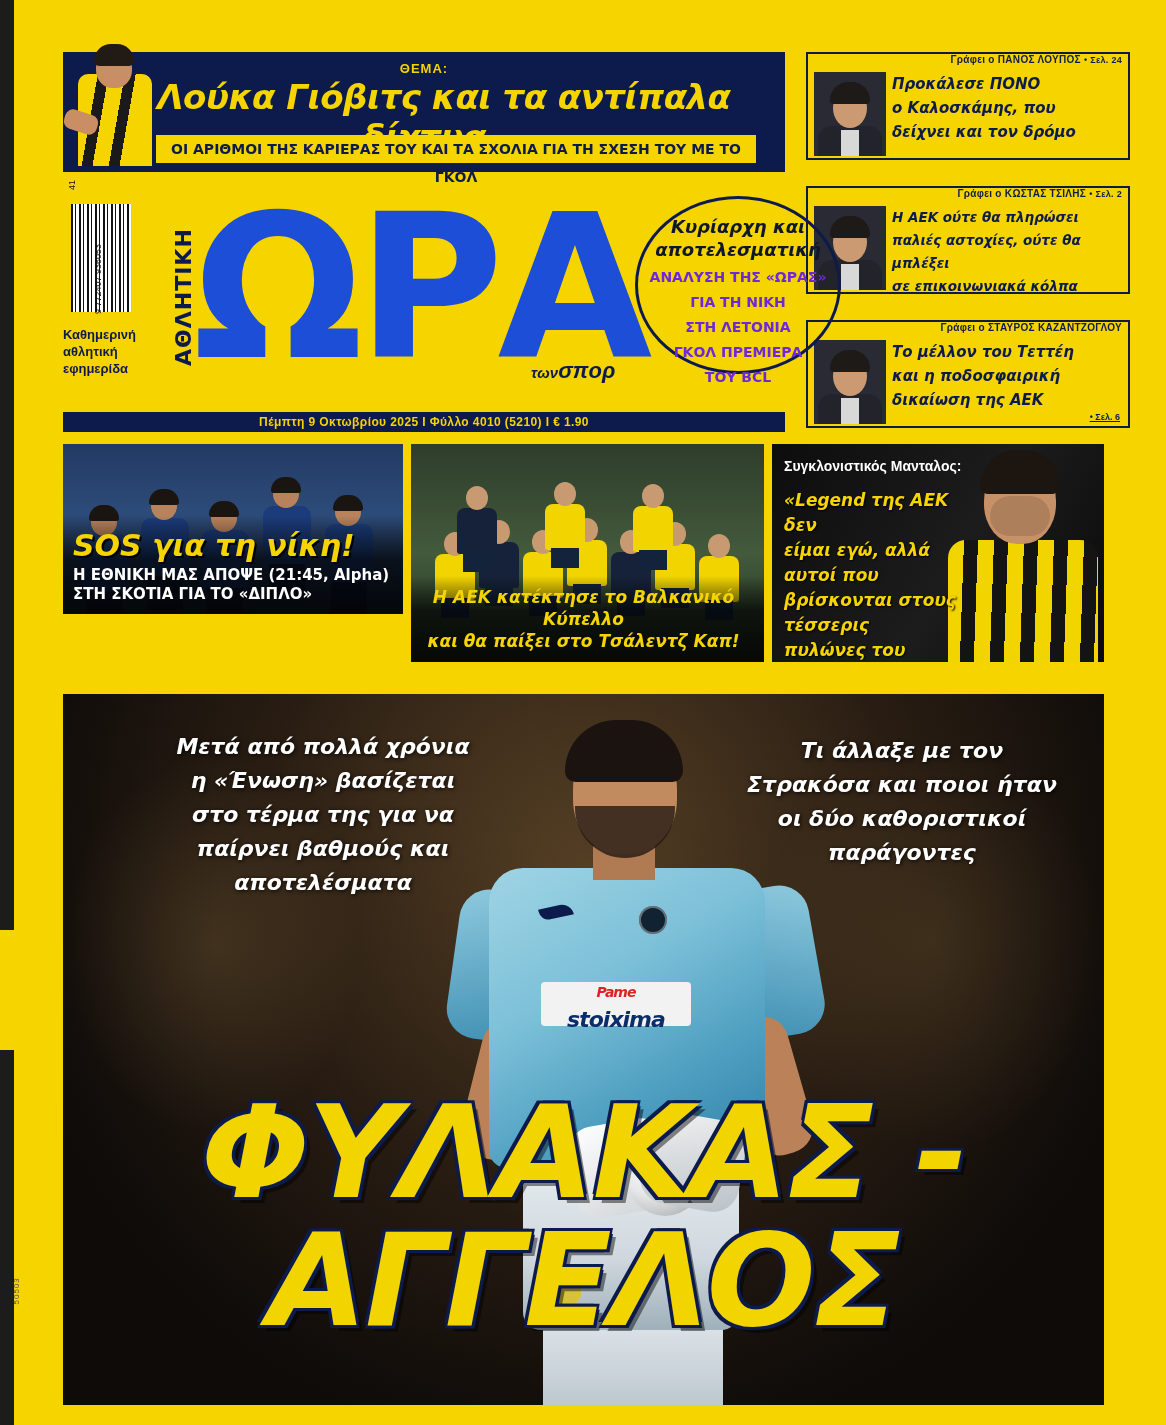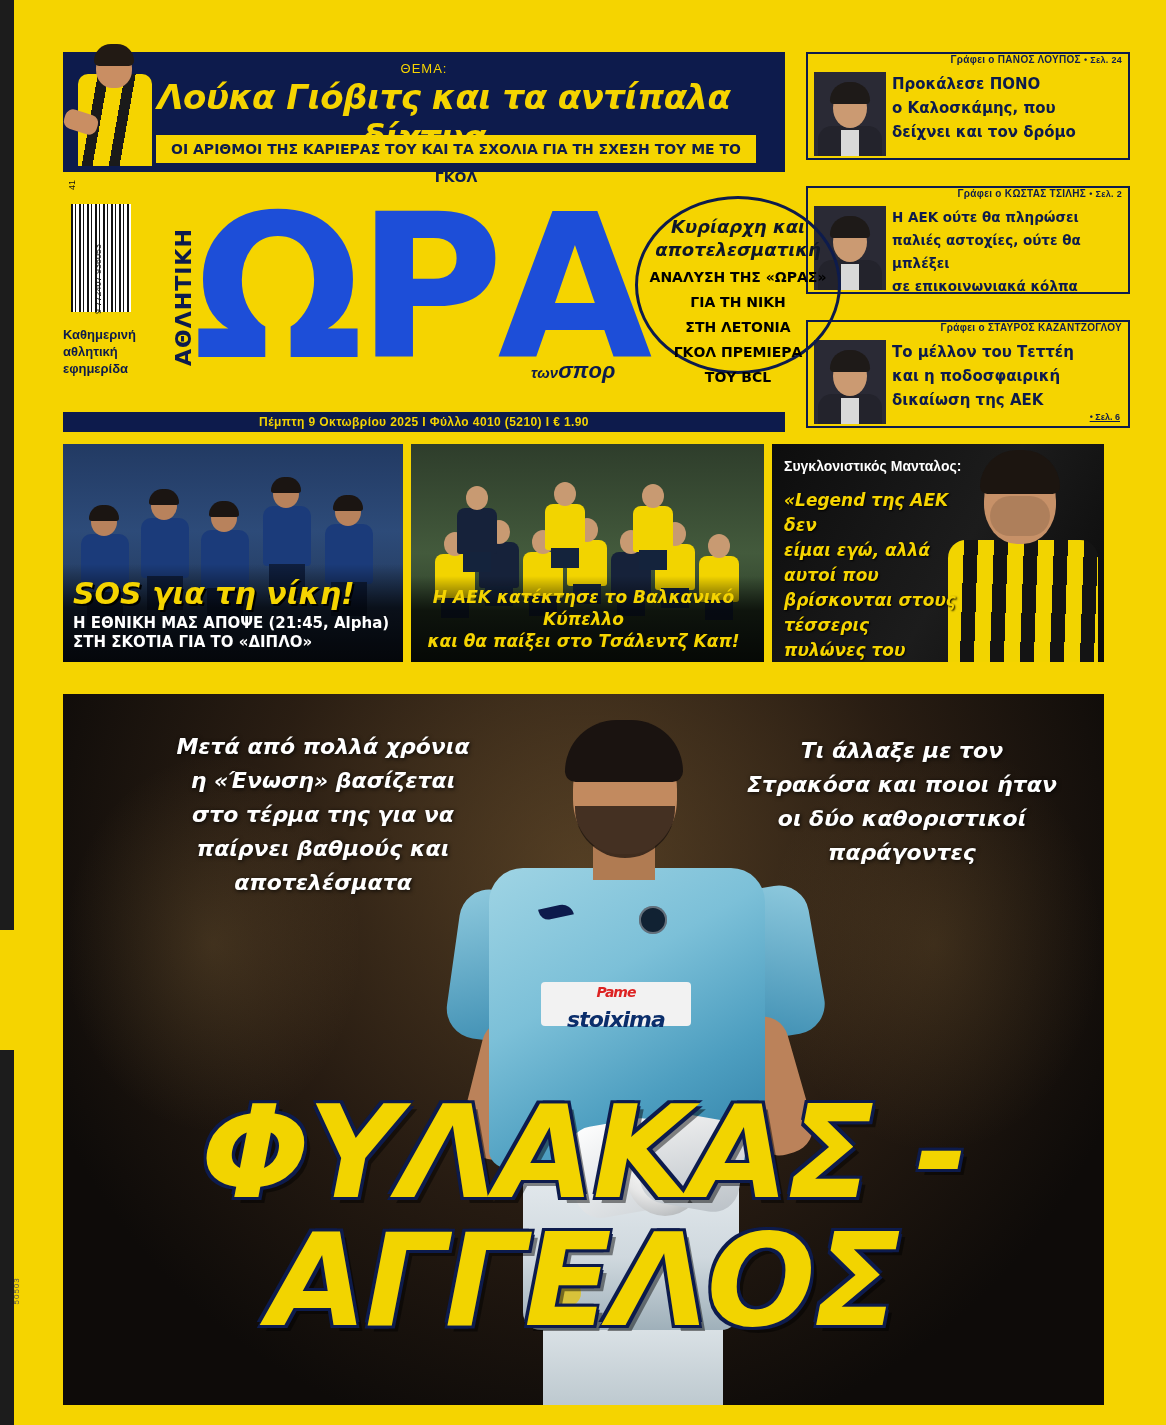--- a/index.html
+++ b/index.html
@@ -32,21 +32,21 @@
 
   
   .top-banner{
     position:absolute;left:63px;top:52px;width:722px;height:120px;
     background:#0d1b4c;
     border:3px solid #0d1b4c;
     box-sizing:border-box;
   }
   .tb-label{
     position:absolute;left:0;top:0;width:100%;text-align:center;
-    color:#f5d400;font-size:13px;font-weight:normal;letter-spacing:1px;
+    color:#f5d400;font-size:13px;font-weight:bold;letter-spacing:1px;
     padding-top:6px;
   }
   .tb-head{
     position:absolute;left:0;top:22px;width:100%;text-align:center;
     color:#f5d400;font-size:34px;font-weight:bold;font-style:italic;
     font-family:"DejaVu Sans", sans-serif;
     letter-spacing:-0.5px;
   }
   .tb-sub{
     position:absolute;left:90px;top:80px;width:600px;height:28px;
@@ -96,21 +96,21 @@
   .col-photo{
     position:absolute;left:6px;top:18px;width:72px;height:84px;
     overflow:hidden;background:#2a2a35;
   }
   .cp-head{position:absolute;left:50%;top:16px;width:34px;height:40px;margin-left:-17px;background:#cb9a72;border-radius:50%;}
   .cp-hair{position:absolute;left:50%;top:10px;width:40px;height:22px;margin-left:-20px;background:#1e1a18;border-radius:20px 20px 4px 4px;}
   .cp-body{position:absolute;left:50%;top:54px;width:64px;height:40px;margin-left:-32px;background:#23232c;border-radius:14px 14px 0 0;}
   .cp-shirt{position:absolute;left:50%;top:58px;width:18px;height:36px;margin-left:-9px;background:#d8d8d8;}
   .col-text{
     position:absolute;left:84px;top:18px;width:206px;
-    color:#0d1b4c;font-size:15px;font-weight:bold;
+    color:#0d1b4c;font-size:15px;font-weight:bold;font-style:italic;
     line-height:24px;
     font-family:"DejaVu Sans", sans-serif;
   }
   .col-text span{display:block;}
 
   
   .masthead{
     position:absolute;left:63px;top:186px;width:722px;height:226px;
   }
   .barcode{
@@ -152,33 +152,33 @@
     position:absolute;left:572px;top:10px;width:206px;height:178px;
     border:3px solid #0d1b4c;border-radius:50%;
     text-align:center;box-sizing:border-box;
     padding-top:16px;
   }
   .circle .c1{
     color:#0f172a;font-size:18px;font-weight:bold;font-style:italic;line-height:23px;
     font-family:"DejaVu Sans", sans-serif;
   }
   .circle .c2{
-    margin-top:7px;color:#000000;font-size:14px;font-weight:bold;line-height:18px;
+    margin-top:7px;color:#6d28d9;font-size:14px;font-weight:bold;line-height:18px;
     font-family:"DejaVu Sans", sans-serif;
   }
   .dateline{
     position:absolute;left:63px;top:412px;width:722px;height:20px;
     background:#0d1b4c;color:#f5d400;
     font-size:12px;font-weight:bold;text-align:center;line-height:20px;
     letter-spacing:.4px;
   }
 
   
   .mid{position:absolute;top:444px;}
-  .mid1{left:63px;width:340px;height:218px;background:#4c1d95;overflow:hidden;}
+  .mid1{left:63px;width:340px;height:170px;background:#4c1d95;overflow:hidden;}
   .mid2{left:411px;width:353px;height:218px;background:#152015;overflow:hidden;}
   .mid3{left:772px;width:332px;height:218px;background:#161616;overflow:hidden;}
 
   .pitch{
     position:absolute;left:0;top:0;width:100%;height:100%;
     background:linear-gradient(180deg,#223a63 0%,#2d4b79 40%,#1c2d48 100%);
   }
   .squad-row{position:absolute;left:0;top:30px;width:100%;height:130px;}
   .pl{
     position:absolute;top:0;width:56px;height:120px;

